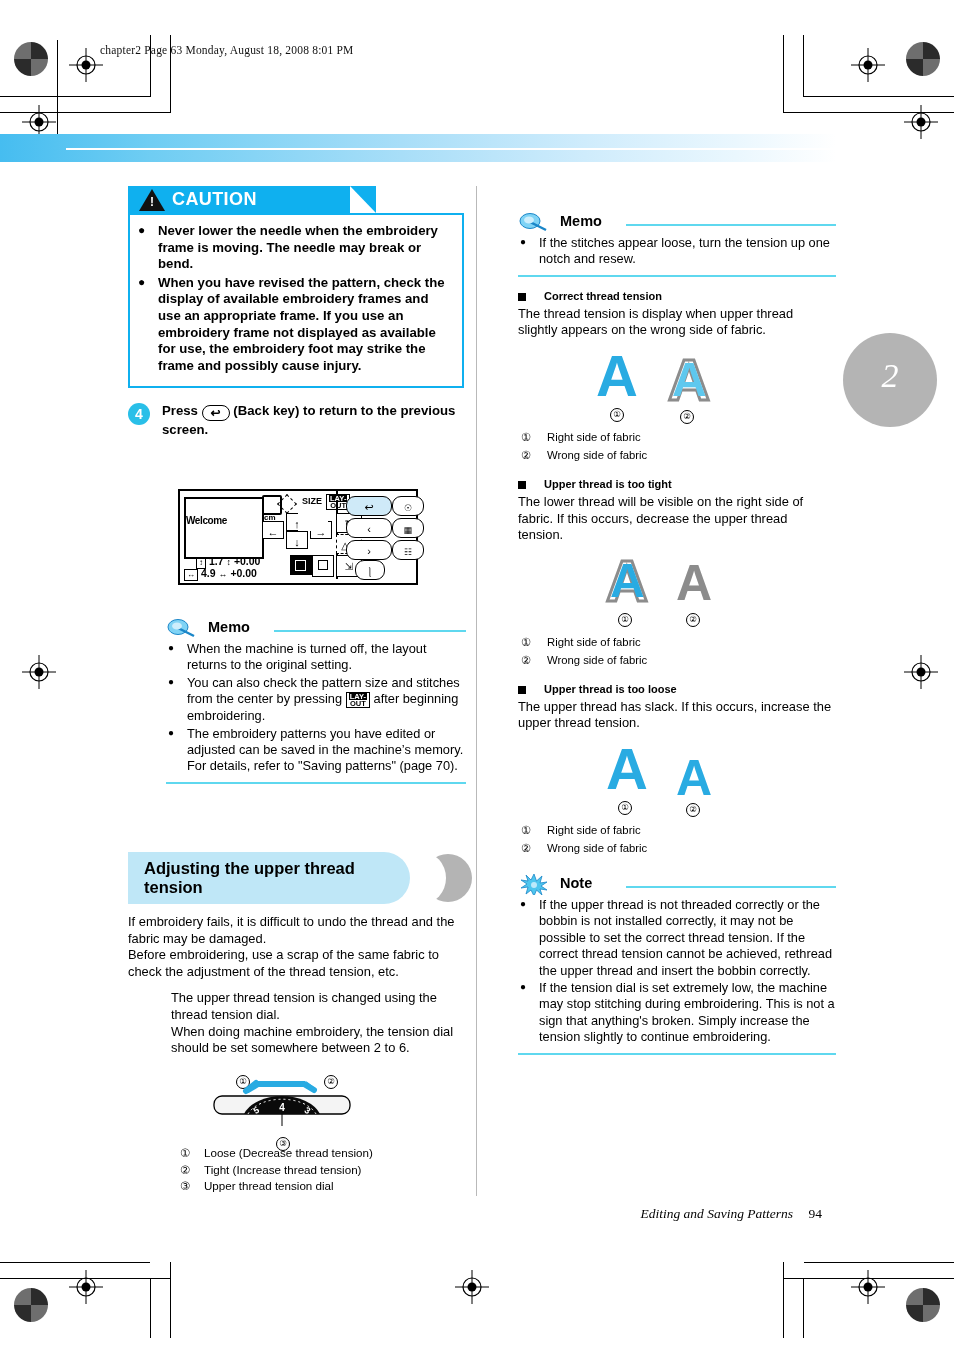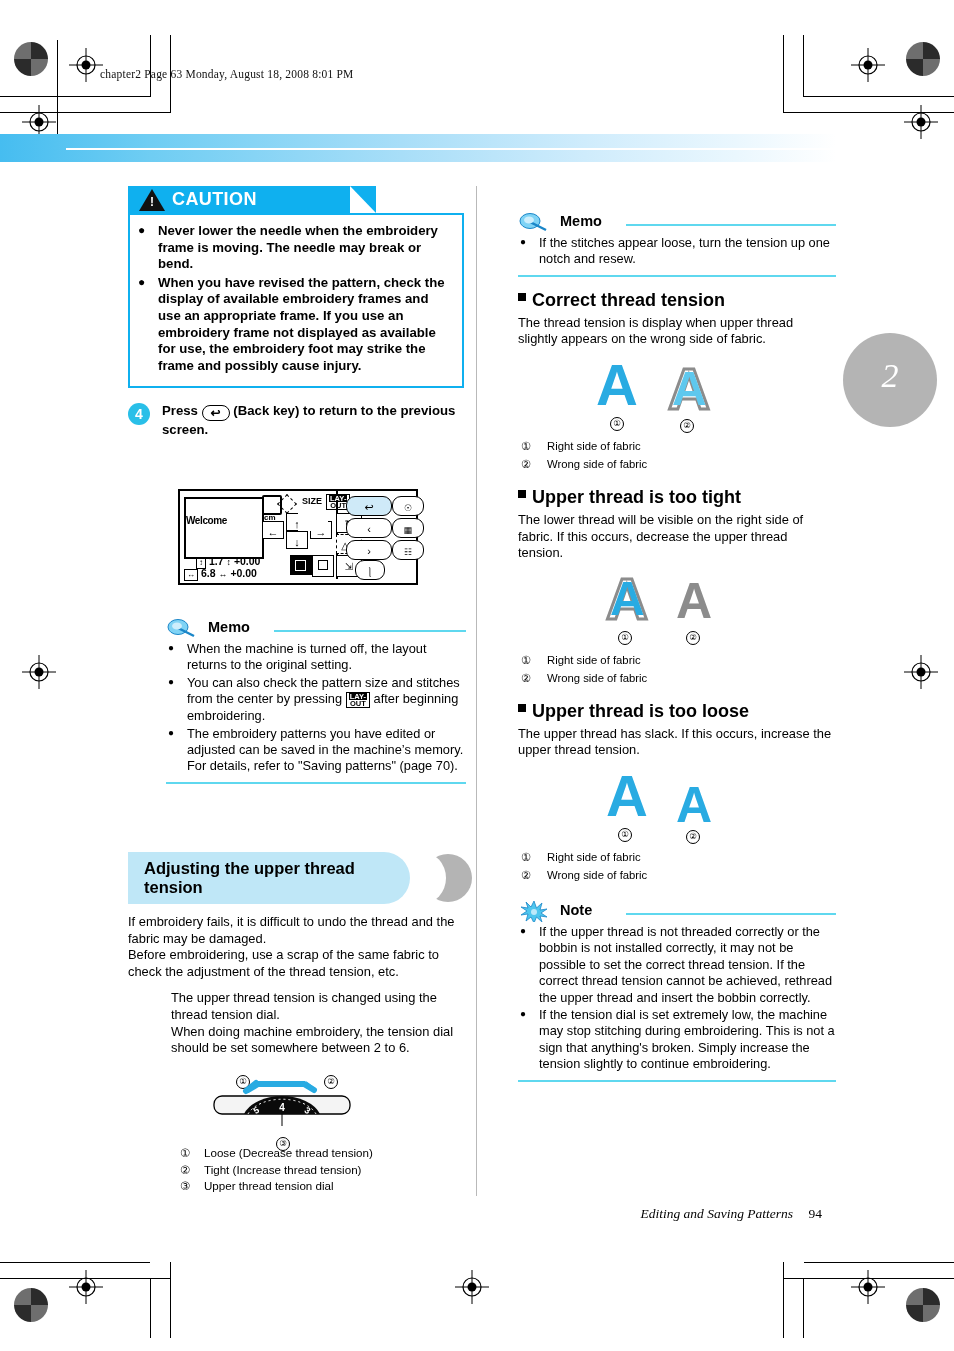--- a/index.html
+++ b/index.html
@@ -14,21 +14,21 @@
        background:repeating-conic-gradient(#2b2b2b 0 25%, #6e6e6e 0 50%);
        background-color:#555;}
 
   
   #headerband{position:absolute;left:0;top:134px;width:836px;height:28px;
      background:linear-gradient(to right,#46bdf0 0%,#6fcdf3 18%,#a8def8 48%,#cfecfc 70%,#eaf7fe 88%,#ffffff 100%);}
   #headerline{position:absolute;left:66px;top:148px;width:770px;height:2px;background:#ffffff;}
   #headerleftcrop{position:absolute;left:57px;top:40px;width:1px;height:120px;background:#000;}
 
   
-  #runhead{position:absolute;left:100px;top:68px;font-family:"Liberation Serif",serif;
+  #runhead{position:absolute;left:100px;top:44px;font-family:"Liberation Serif",serif;
      font-size:11.5px;color:#111;letter-spacing:.2px;white-space:nowrap;}
 
   
   #colL{position:absolute;left:128px;top:186px;width:340px;}
   #colR{position:absolute;left:518px;top:196px;width:318px;}
   #coldiv{position:absolute;left:476px;top:186px;width:1px;height:1010px;background:#b9b9b9;}
 
   
   .caution-wrap{position:relative;width:336px;}
   .caution-head{position:relative;height:27px;width:222px;background:#0fb0ef;}
@@ -96,21 +96,21 @@
 
   
   #dialfig{position:absolute;left:186px;top:1070px;width:230px;height:60px;}
   .circnum{display:inline-block;width:12px;height:12px;border:1px solid #000;border-radius:50%;
      font-size:8.5px;line-height:11px;text-align:center;}
   #dialcap{position:absolute;left:178px;top:1144px;font-size:11.6px;line-height:14.5px;}
   #dialcap td{padding:0 0 0 0;vertical-align:top;}
   #dialcap td.n{width:22px;}
 
   
-  .sqhead{position:relative;padding-left:14px;font-size:18px;font-weight:bold;margin-top:13px;}
+  .sqhead{position:relative;padding-left:26px;font-size:11px;font-weight:bold;margin-top:13px;}
   .sqhead:before{content:"";position:absolute;left:0;top:3px;width:8px;height:8px;background:#000;}
   .fabrow{position:relative;height:80px;margin-top:8px;}
   .bigA{position:absolute;font-size:58px;font-weight:bold;line-height:58px;
      font-family:"Liberation Sans",sans-serif;}
   .cap2{font-size:11.3px;line-height:14px;}
   .cap2 td.n{width:22px;}
 
   
   #chaptab{position:absolute;left:843px;top:333px;width:94px;height:94px;border-radius:50%;
      background:#b4b4b4;}
@@ -328,21 +328,21 @@
     <span class="glyph" style="font-size:10px;">△▷</span></div>
 
   <div class="dimrow" style="left:16px;top:64px;">
     <span style="display:inline-block;border:1.5px solid #000;padding:0 2px;font-size:8px;line-height:10px;">↕</span>
     <span>1.7</span>
     <span style="font-size:9px;">↕</span>
     <span>+0.00</span>
   </div>
   <div class="dimrow" style="left:4px;top:76px;">
     <span style="display:inline-block;border:1.5px solid #000;padding:0 2px;font-size:8px;line-height:10px;">↔</span>
-    <span>6.8</span>
+    <span>4.9</span>
     <span style="font-size:9px;">↔</span>
     <span>+0.00</span>
   </div>
   <div style="position:absolute;left:110px;top:64px;width:22px;height:20px;background:#000;"></div>
   <div style="position:absolute;left:115px;top:69px;width:9px;height:9px;border:1.5px solid #fff;"></div>
   <div class="mini" style="left:132px;top:64px;width:20px;height:20px;">
     <span style="display:inline-block;width:8px;height:8px;border:1.5px solid #000;margin-top:4px;"></span></div>
   <div class="mini" style="left:156px;top:64px;width:24px;height:20px;">
     <span class="glyph" style="font-size:10px;">⇲</span></div>
 

